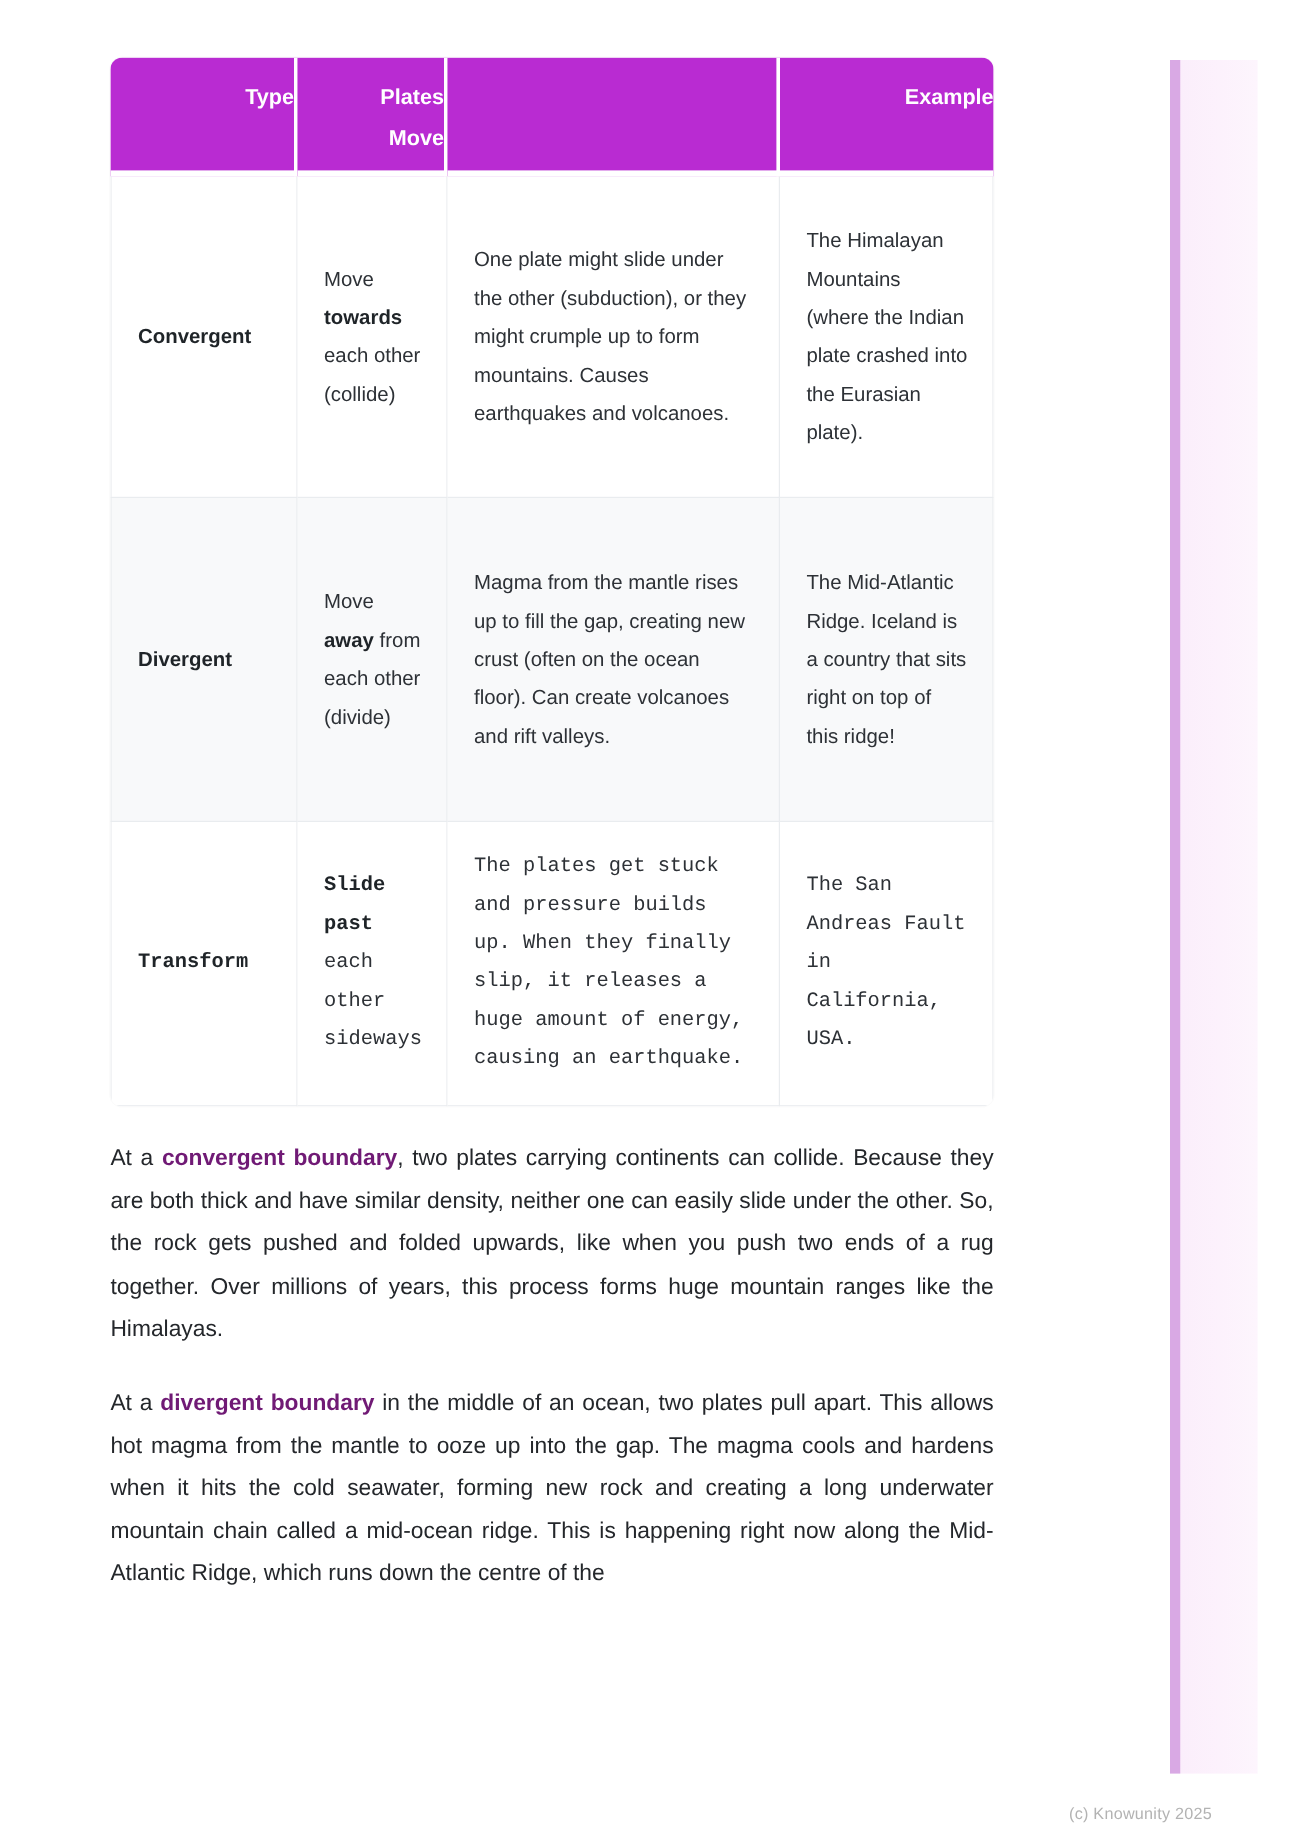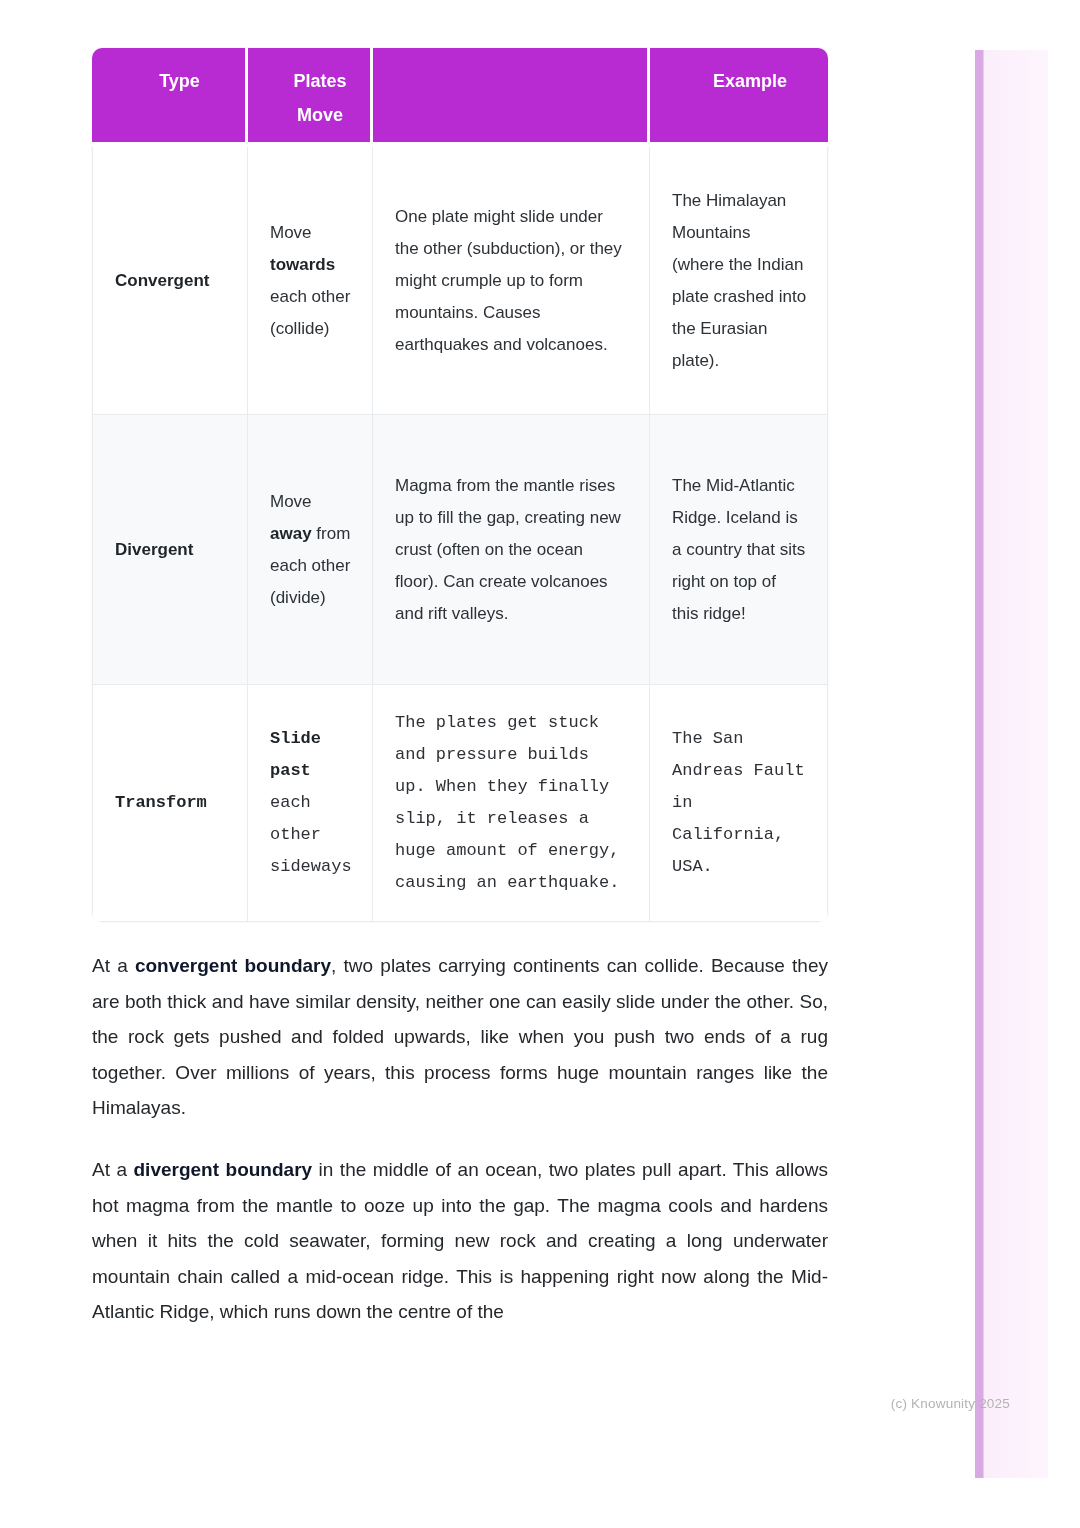--- a/index.html
+++ b/index.html
@@ -24,21 +24,21 @@
   .content{position:absolute;left:92px;top:48px;width:736px;}
 
   .table-wrap{
     border-radius:10px;overflow:hidden;
     box-shadow:0 0 0 1px rgba(0,0,0,0.02);
   }
   table{border-collapse:separate;border-spacing:0;width:736px;table-layout:fixed;}
   col.c1{width:156px}col.c2{width:125px}col.c3{width:277px}col.c4{width:178px}
   thead th{
     background:var(--header-bg);color:#fff;
-    font-size:18px;font-weight:700;text-align:center;
+    font-size:18px;font-weight:700;text-align:right;
     padding:16px 0 10px 22px;height:92px;vertical-align:top;line-height:34px;
     border-right:3px solid #fff;border-bottom:5px solid #fff;
   }
   thead th:last-child{border-right:none;}
   tbody td{
     font-size:17px;line-height:32px;color:var(--table-text);
     padding:22px 20px 22px 22px;vertical-align:middle;text-align:left;
     border-right:1px solid var(--border-color);
     border-bottom:1px solid var(--border-color);
     background:#fff;
@@ -51,30 +51,30 @@
   h2.section-heading{
     margin:37px 0 0 0;
     font-size:29px;font-weight:700;letter-spacing:-0.4px;
     color:var(--heading-color);
   }
   p.body-paragraph{
     margin:26px 0 0 0;
     font-size:19px;line-height:35.6px;
     text-align:justify;color:var(--text-color);
   }
-  p.body-paragraph b{font-weight:700;color:#0f172a;}
+  p.body-paragraph b{font-weight:700;color:#701a75;}
 
   .edge-stripe{
     position:absolute;left:975px;top:50px;width:73px;height:1428px;z-index:1;
     background:linear-gradient(to right,
       var(--stripe-line) 0px, var(--stripe-line) 8px,
       var(--stripe-fill) 9px, #fdf5fd 100%);
   }
   .page-footer{
-    position:absolute;left:0;top:1396px;width:1010px;text-align:right;z-index:2;
+    position:absolute;left:0;top:1504px;width:1010px;text-align:right;z-index:2;
     font-size:13.5px;color:var(--footer-color);letter-spacing:0.2px;
   }
 </style>
 </head>
 <body>
 
 <div class="edge-stripe"></div>
 
 <div class="content">
 

